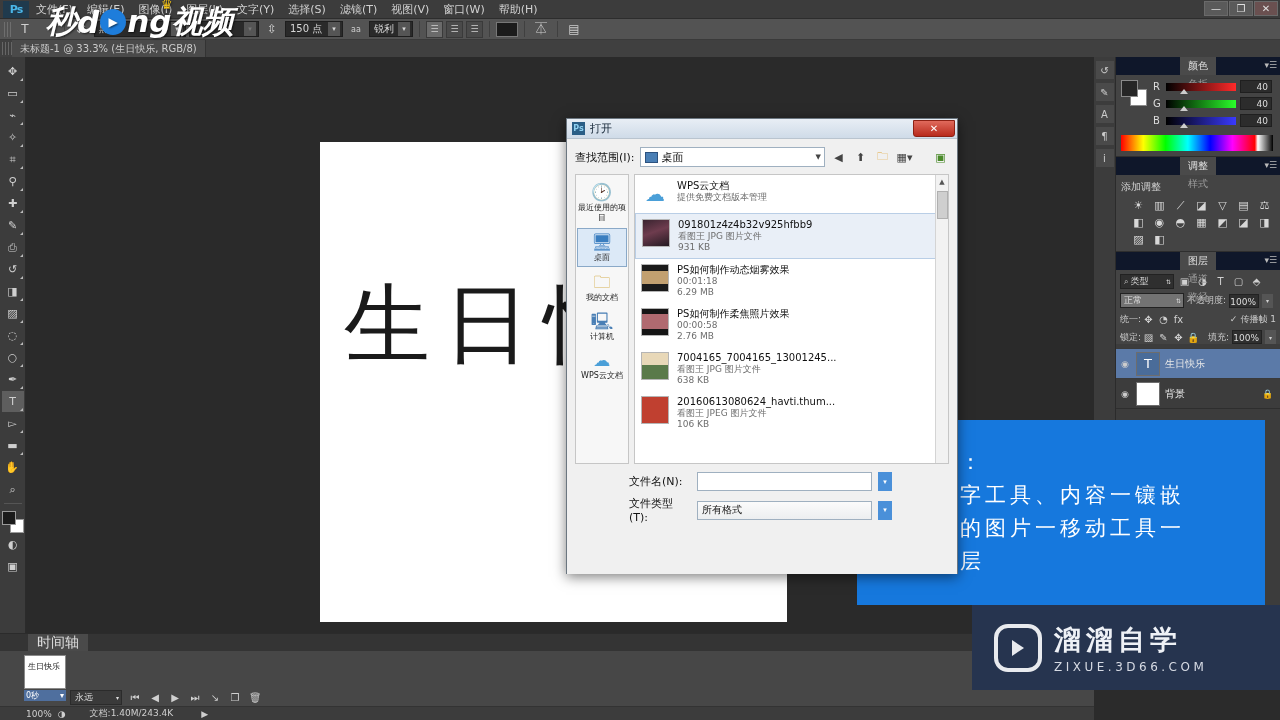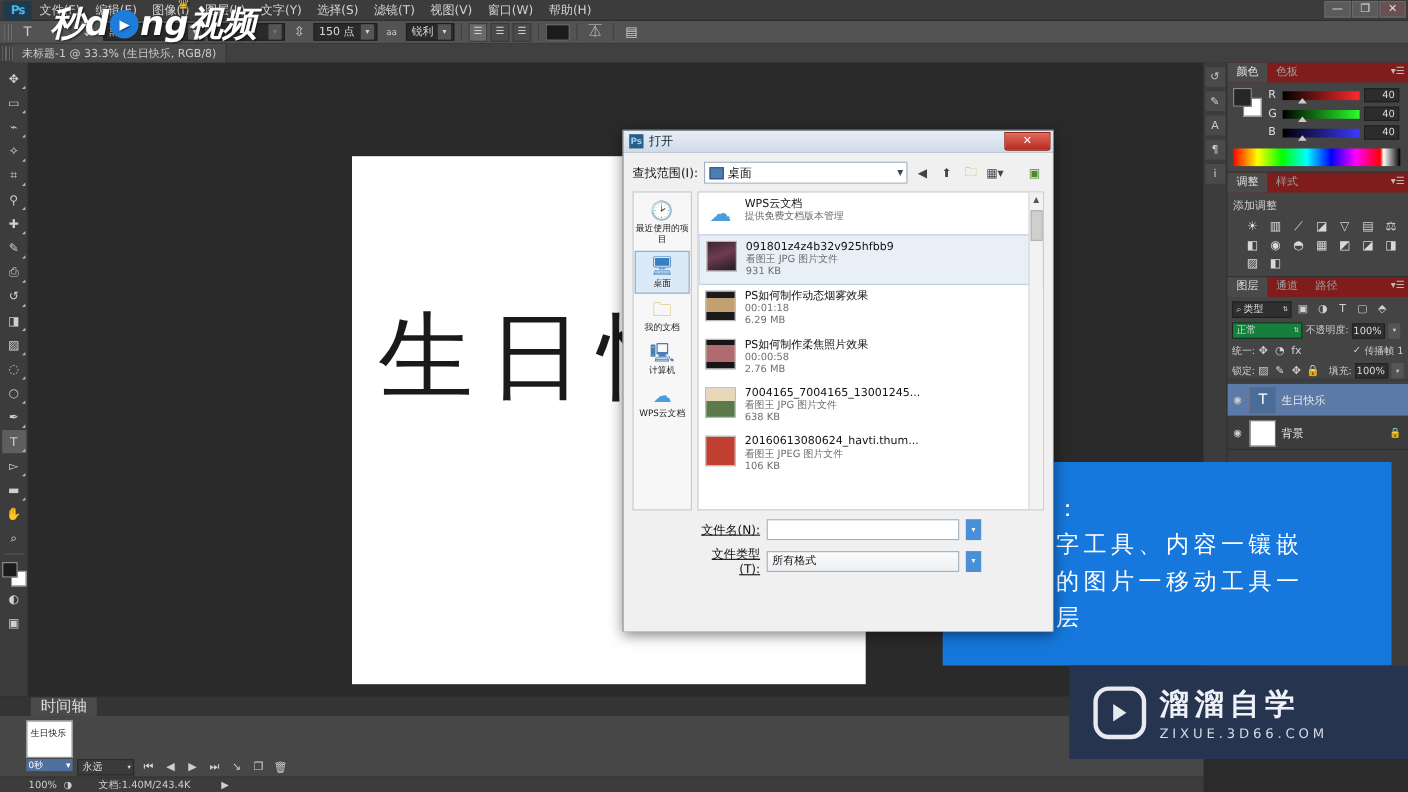--- a/index.html
+++ b/index.html
@@ -165,21 +165,21 @@
   .dock-ic {
     width: 18px; height: 18px; background: #4a4a4a; color: #ccc; font-size: 10px;
     display: flex; align-items: center; justify-content: center;
   }
   .rightpanels {
     position: absolute; left: 1116px; top: 57px; width: 164px; height: 583px;
     background: #3c3c3c;
   }
   .panel { border-bottom: 1px solid #2e2e2e; }
   .panel-tabs {
-    display: flex; align-items: center; height: 18px; background: #7f1d1d; position: relative;
+    display: flex; align-items: center; height: 18px; background: #0f172a; position: relative; flex-direction: column;
   }
   .ptab {
     padding: 0 8px; height: 18px; line-height: 18px; font-size: 10px; color: #9d9d9d;
   }
   .ptab.active { background: #4a4a4a; color: #e0e0e0; }
   .pmenu { position: absolute; right: 3px; top: 3px; color: #bbb; font-size: 9px; }
   .panel-body { background: #444444; padding: 5px; }
 
   .color-row { display: flex; align-items: center; gap: 4px; margin-bottom: 4px; }
   .color-row .lbl { width: 9px; font-size: 10px; color: #ddd; }
@@ -204,21 +204,21 @@
   .adj-title { font-size: 10px; color: #cfcfcf; margin-bottom: 4px; }
   .adj-grid { display: flex; flex-wrap: wrap; gap: 3px 6px; padding-left: 10px; }
   .adj-ic { width: 15px; height: 14px; display:flex; align-items:center; justify-content:center;
             color:#d8d8d8; font-size: 11px; }
 
   .layer-ctl { display: flex; align-items: center; gap: 3px; margin-bottom: 4px; }
   .kindsel { width: 54px; height: 15px; background: #2f2f2f; border: 1px solid #222;
              font-size: 9px; color: #ddd; display:flex; align-items:center; padding-left:3px; gap:2px;}
   .kind-ic { width: 15px; height: 14px; display:flex; align-items:center; justify-content:center;
              color:#d0d0d0; font-size: 10px; }
-  .blend { width: 64px; height: 15px; background:#15803d; border:1px solid #222; font-size:9px;
+  .blend { width: 64px; height: 15px; background:#737373; border:1px solid #222; font-size:9px;
            color:#ddd; display:flex; align-items:center; padding-left:3px; }
   .blend .arr { margin-left:auto; font-size:6px; padding-right:2px;}
   .op-lbl { font-size: 9px; color: #ccc; }
   .op-box { width: 30px; height: 14px; background:#2f2f2f; border:1px solid #222; font-size:9px;
             color:#ddd; text-align:right; padding-right:2px; line-height:14px;}
   .op-arr { width:11px; height:14px; background:#555; font-size:6px; display:flex;
             align-items:center; justify-content:center;}
   .lock-row { display:flex; align-items:center; gap:0; margin-bottom:4px; font-size:9px; color:#ccc;}
   .layer-item {
     display: flex; align-items: center; height: 30px; gap: 5px; padding-left: 3px;
@@ -319,21 +319,21 @@
   .scrollbar {
     position:absolute; right:0; top:0; width:13px; height:100%; background:#f2f2f2;
     border-left:1px solid #d4d4d4;
   }
   .sb-thumb { position:absolute; left:1px; top:16px; width:11px; height:28px; background:#cfcfcf;
               border:1px solid #b0b0b0; }
   .sb-arrow { height:14px; display:flex; align-items:center; justify-content:center;
               font-size:7px; color:#555; }
   .dlg-fields { margin-top: 8px; }
   .fld-row { display:flex; align-items:center; gap:6px; margin-bottom:5px; padding-left:54px;}
-  .fld-lbl { width:62px; font-size:11px; color:#111; text-align:right;text-decoration:underline; }
+  .fld-lbl { width:62px; font-size:11px; color:#111; text-align:left; }
   .fld-in {
     width: 175px; height:19px; background:#fff; border:1px solid #9fb0c0; font-size:10px;
     color:#111; display:flex; align-items:center; padding-left:4px;
   }
   .fld-in.gray { background: linear-gradient(to bottom,#fbfbfb,#eceef0); }
   .fld-arr { width:14px; height:19px; background:#4a90d9; color:#fff; font-size:7px;
              display:flex; align-items:center; justify-content:center; }
 </style>
 </head>
 <body>

